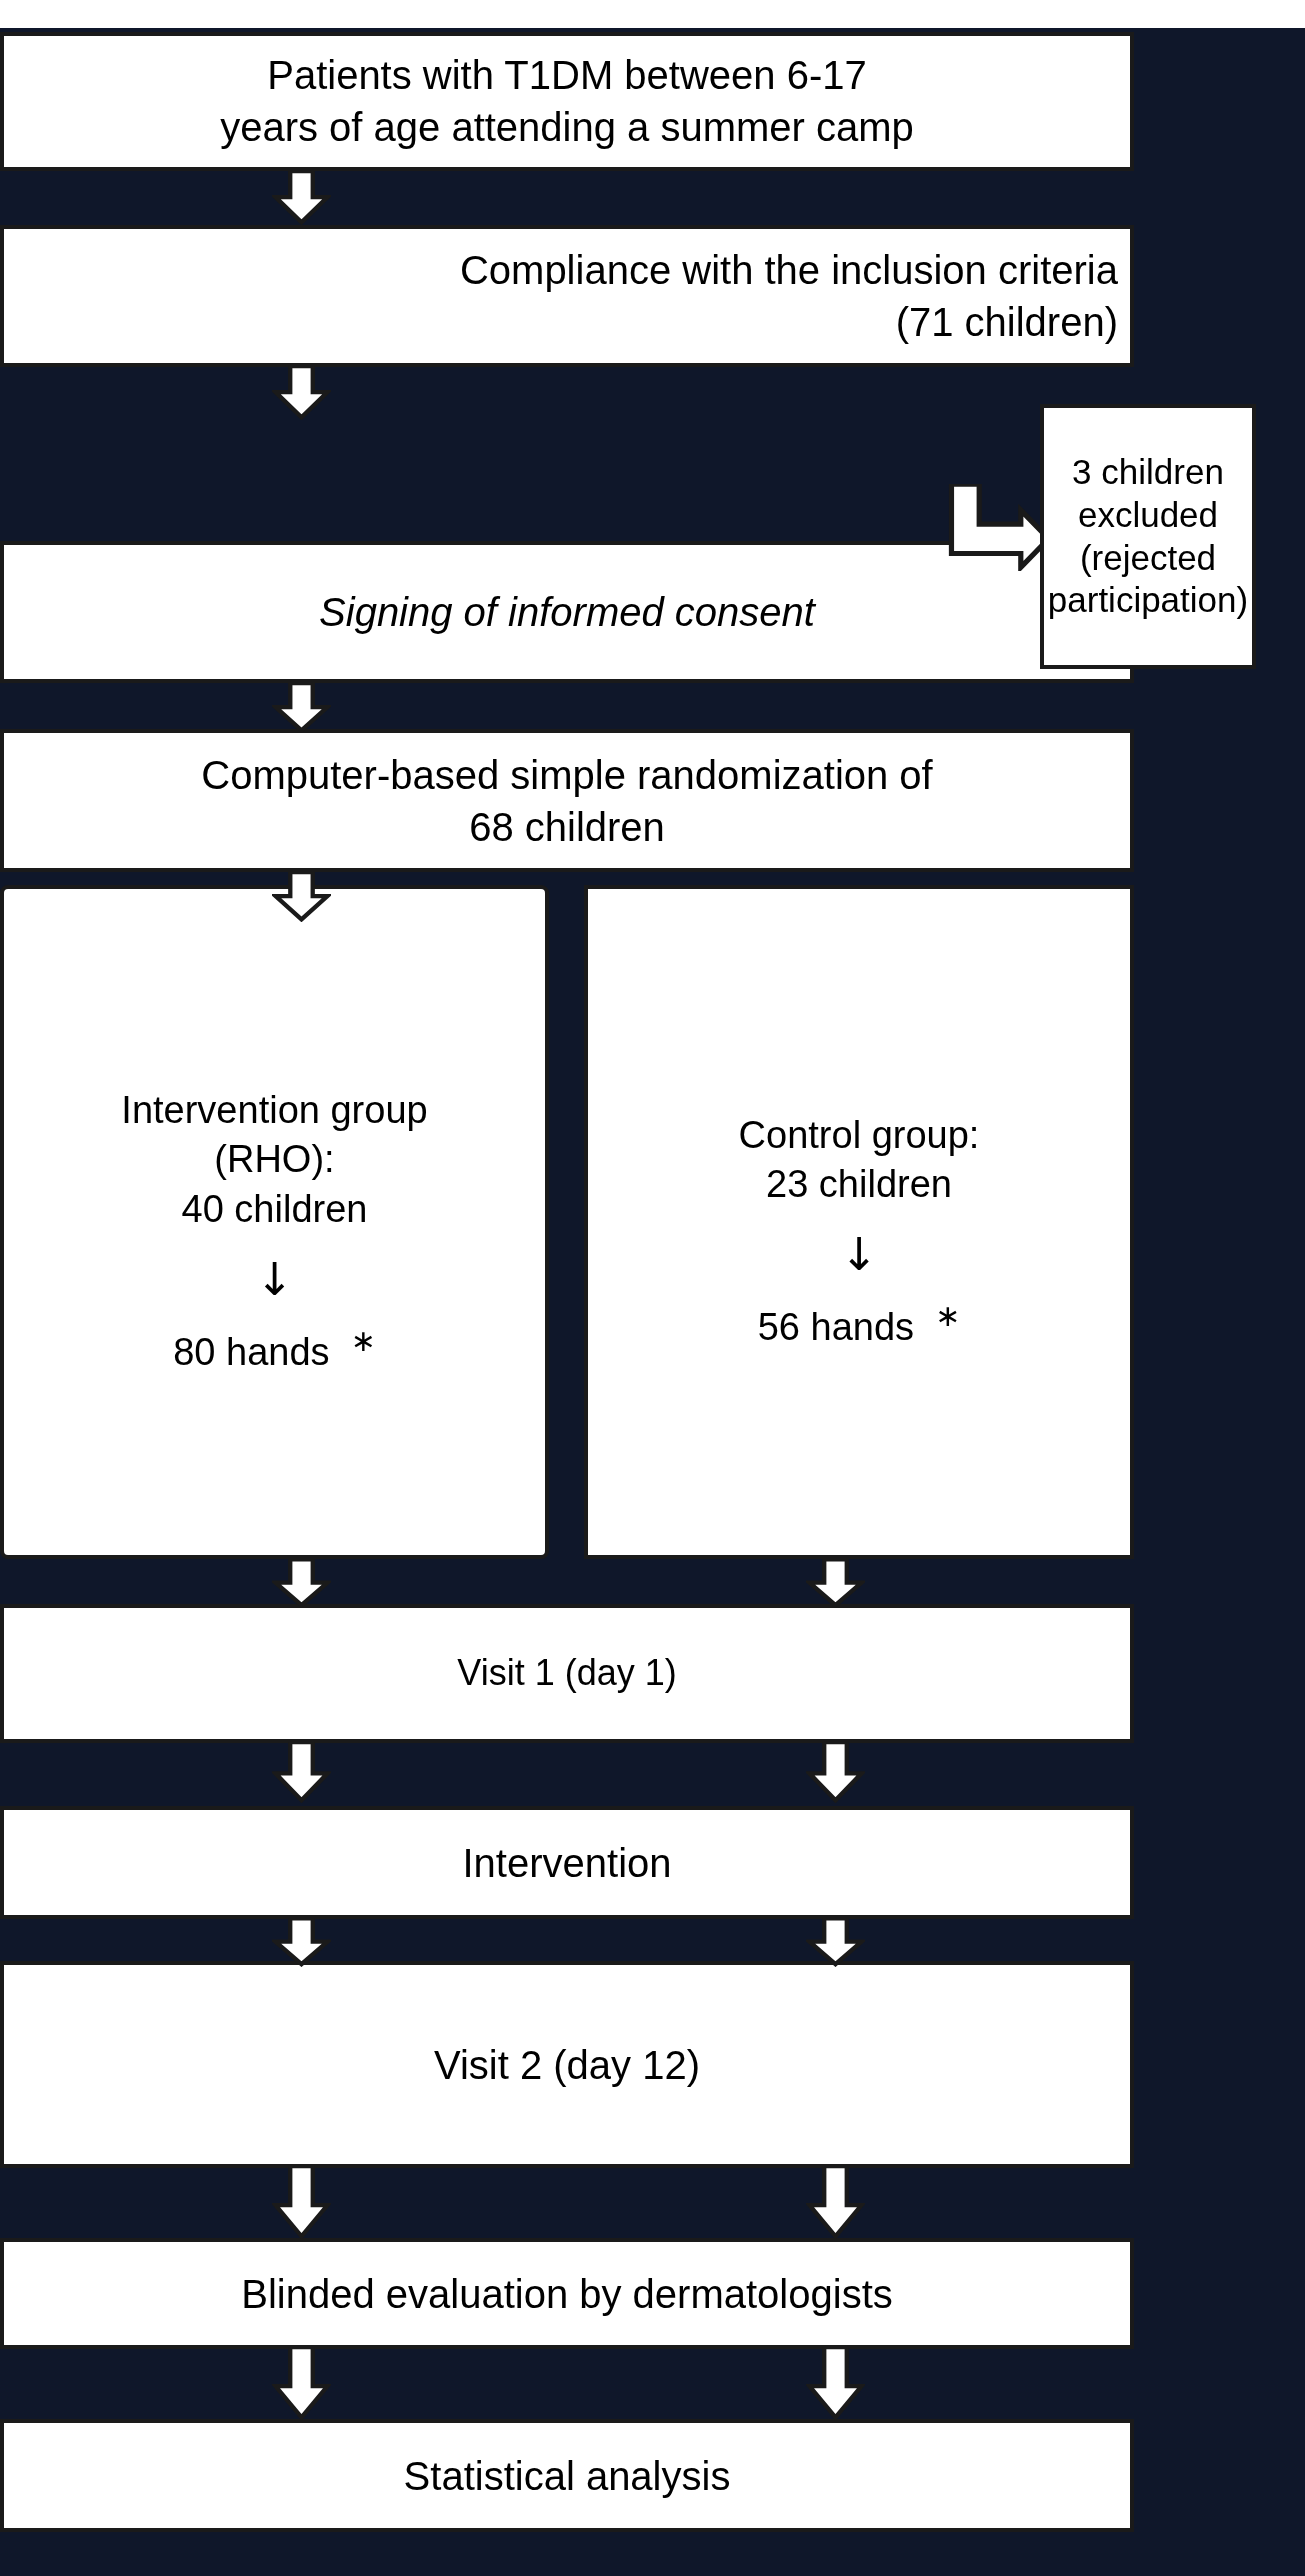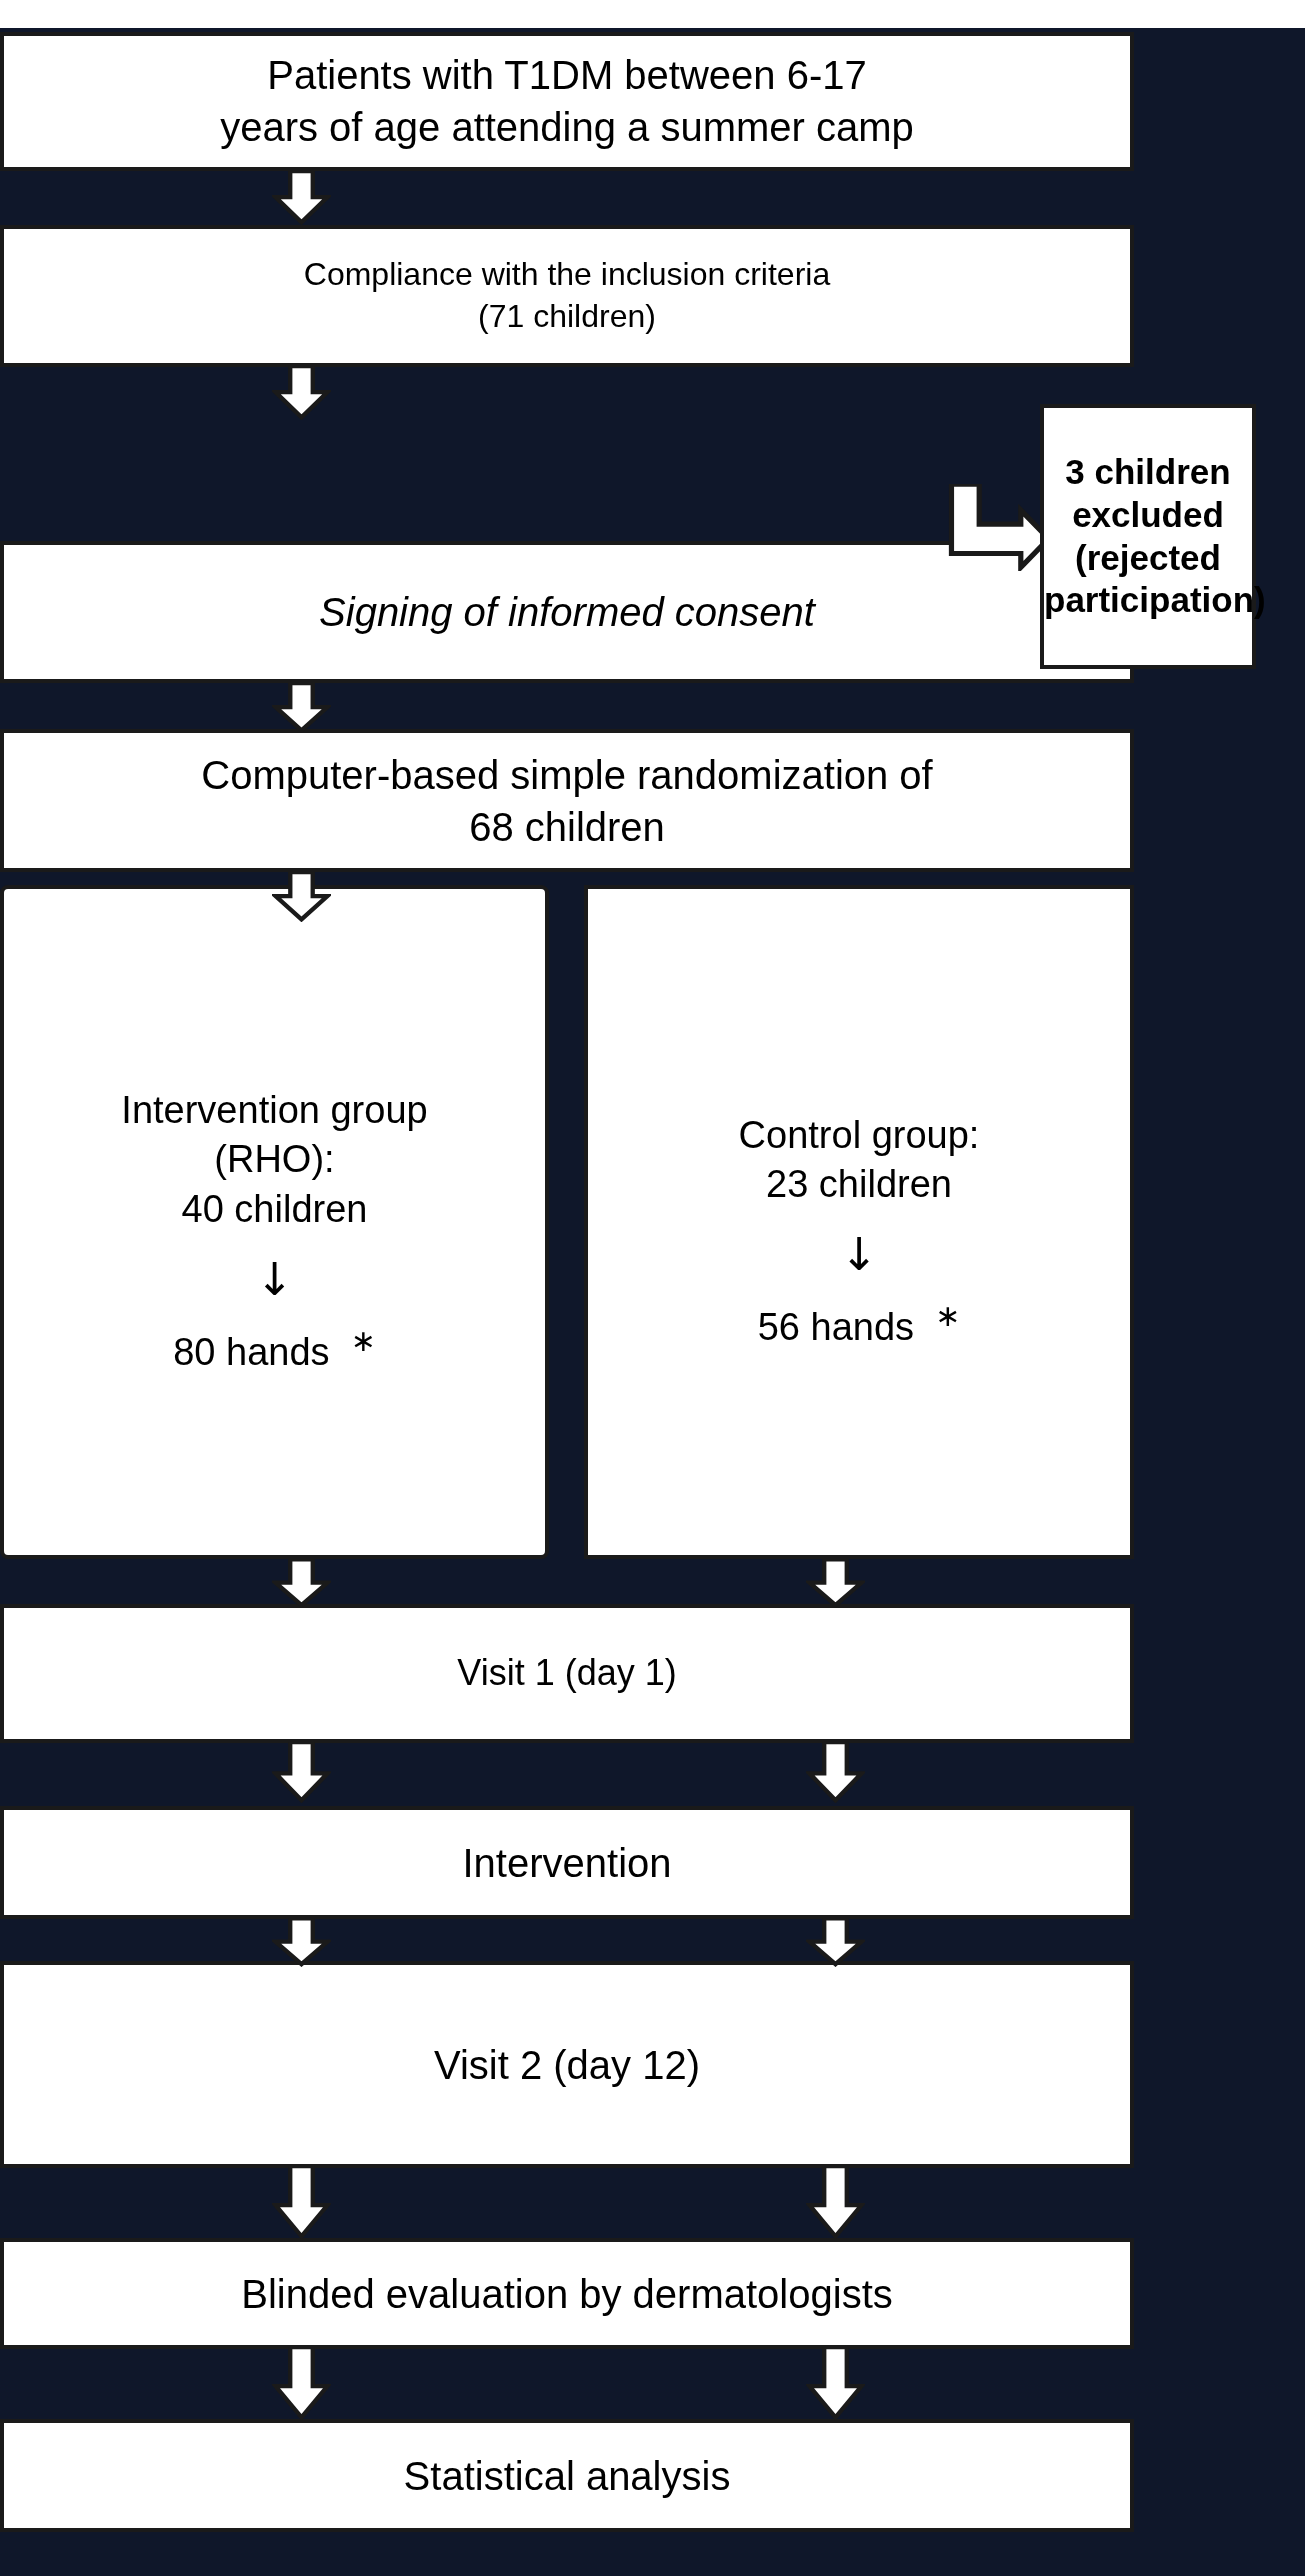--- a/index.html
+++ b/index.html
@@ -34,31 +34,31 @@
     z-index: 3;
   }
   .box .txt {
     display: block;
     width: 100%;
     padding: 0 12px;
     white-space: pre-line;
   }
   
   #box-screening   { left: 0px;    top: 3.5px;    width: 1134px; height: 139px; font-size: 40px; }
-  #box-inclusion   { left: 0px;    top: 197px;  width: 1134px; height: 142px; font-size: 32px; }
+  #box-inclusion   { left: 0px;    top: 197px;  width: 1134px; height: 142px; font-size: 40px; text-align: right; }
   #box-consent     { left: 0px;    top: 513px;  width: 1134px; height: 142px; font-size: 40px; font-style: italic; }
   #box-random      { left: 0px;    top: 701px;  width: 1134px; height: 143px; font-size: 40px; }
   #box-intervgrp   { left: 0px;    top: 857px;  width: 549px;  height: 674px; font-size: 38px; border-radius: 8px; }
   #box-controlgrp  { left: 584px;  top: 857px;  width: 550px;  height: 674px; font-size: 38px; }
   #box-visit1      { left: 0px;    top: 1576px; width: 1134px; height: 139px; font-size: 36px; }
   #box-intervention{ left: 0px;    top: 1778px; width: 1134px; height: 113px; font-size: 40px; }
   #box-visit2      { left: 0px;    top: 1933px; width: 1134px; height: 207px; font-size: 40px; text-align: center; }
   #box-blinded     { left: 0px;    top: 2210px; width: 1134px; height: 111px; font-size: 40px; }
   #box-stats       { left: 0px;    top: 2391px; width: 1134px; height: 113px; font-size: 40px; }
-  #box-excluded    { left: 1040px; top: 376px;  width: 216px;  height: 265px; font-size: 35px; z-index: 6; font-weight: bold; }
+  #box-excluded    { left: 1040px; top: 376px;  width: 216px;  height: 265px; font-size: 35px; z-index: 6; }
   #box-excluded .txt { padding: 0 1.7px; line-height: 1.22; }
 
   
   .grp-inner {
     display: flex;
     flex-direction: column;
     align-items: center;
     justify-content: flex-start;
     width: 100%;
     padding-top: 19px;

